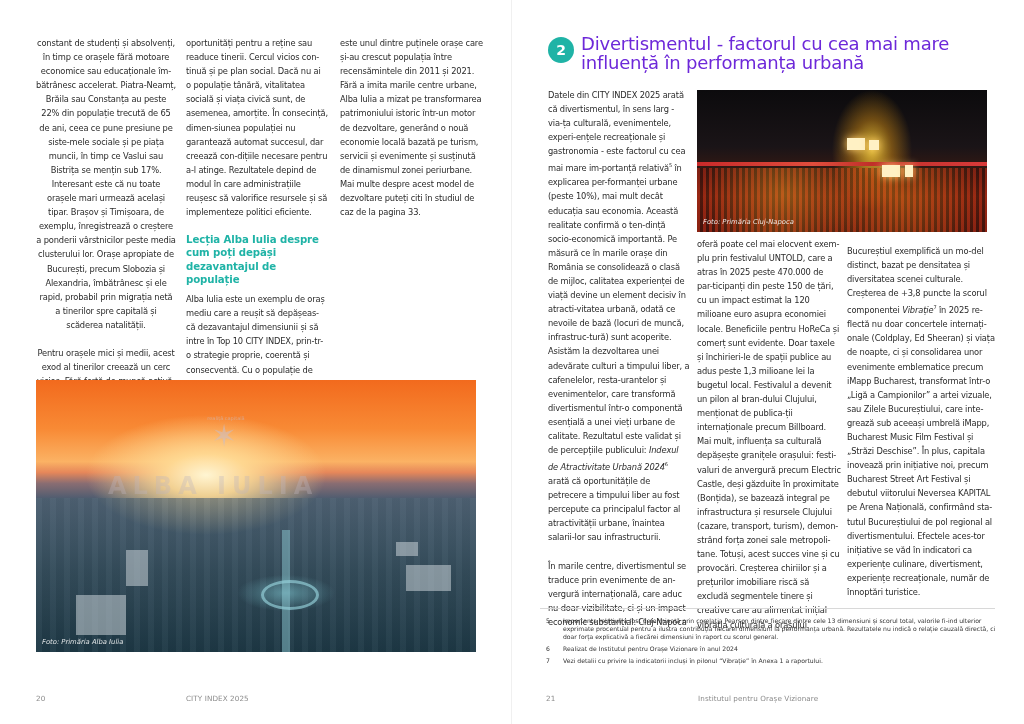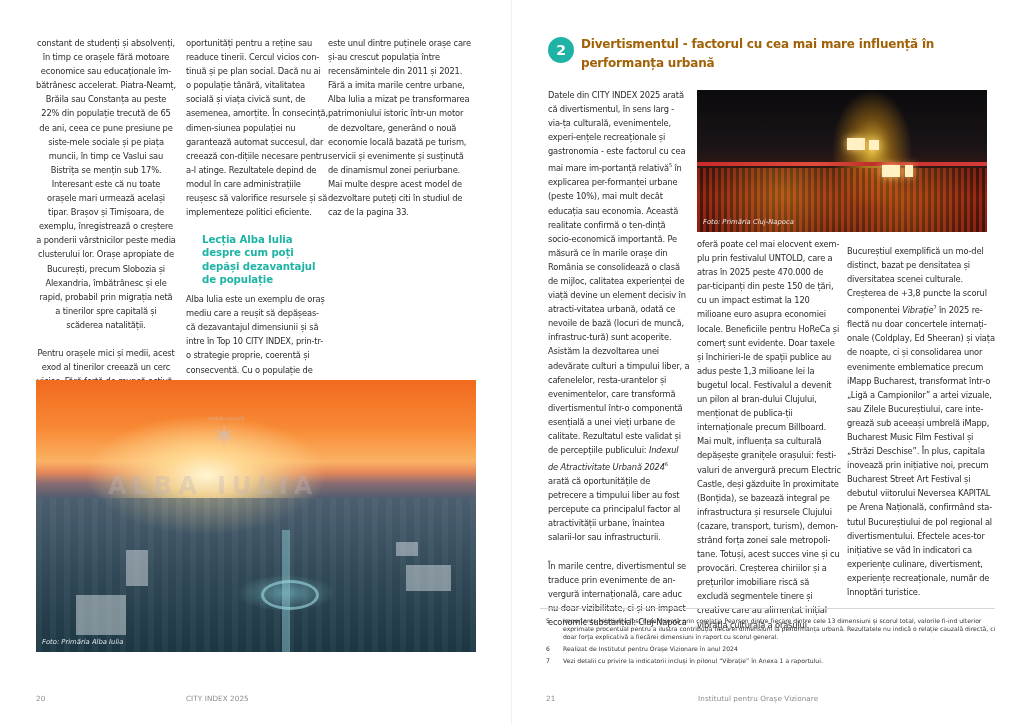--- a/index.html
+++ b/index.html
@@ -7,21 +7,21 @@
          font-family:"DejaVu Sans", sans-serif; color:#2b2b2b; }
   .page { position:absolute; top:0; height:724px; }
   .page-left { left:0; width:512px; }
   .divider { position:absolute; left:511px; top:0; width:1px; height:724px; background:#f0f0f0; }
 
   .col { position:absolute; font-size:8.3px; line-height:14.1px; letter-spacing:-0.15px; }
   .col p { margin:0 0 14px 0; }
   .col p:last-child { margin-bottom:0; }
   .col em { font-style:italic; }
 
-  .subhead { color:#1fb3a6; font-weight:bold; font-size:10.2px; line-height:13.2px; margin:0 0 6px 16px; letter-spacing:-0.1px; }
+  .subhead { color:#1fb3a6; font-weight:bold; font-size:10.2px; line-height:13.2px; margin:0 0 6px 0; letter-spacing:-0.1px; }
 
   .photo { position:absolute; overflow:hidden; }
   .photo-caption { position:absolute; left:6px; bottom:6px; color:rgba(255,255,255,0.85); font-style:italic; font-size:6.8px; }
 
   .albaphoto { left:36px; top:380px; width:440px; height:272px;
     background:
       radial-gradient(ellipse 120px 60px at 170px 95px, rgba(255,245,210,1) 0%, rgba(255,220,150,0.9) 35%, rgba(255,160,70,0) 100%),
       linear-gradient(180deg, #f26a1d 0%, #f88a35 18%, #fbb264 30%, #e6875a 34%, #8a6d72 38%, #4a5b70 44%, #3c5467 55%, #2f4a5a 70%, #24404f 100%);
   }
   .alba-city { position:absolute; left:0; top:118px; width:440px; height:154px;
@@ -46,21 +46,21 @@
   .crowd { position:absolute; left:0; top:78px; width:290px; height:64px;
     background:
       radial-gradient(circle at 30% 40%, rgba(255,190,40,0.35), rgba(0,0,0,0) 40%),
       radial-gradient(circle at 70% 45%, rgba(255,170,30,0.3), rgba(0,0,0,0) 40%),
       repeating-linear-gradient(90deg, rgba(190,40,20,0.55) 0 3px, rgba(60,15,10,0.6) 3px 6px);
   }
   .ledstrip { position:absolute; left:0; top:72px; width:290px; height:4px; background:linear-gradient(90deg, #c82a2a, #e04d3d 40%, #c0302a 60%, #d83a3a); }
   .screen { position:absolute; background:#fff1c4; box-shadow:0 0 8px #ffd070; }
 
   .num-badge { position:absolute; left:548px; top:37px; width:26px; height:26px; border-radius:50%; background:#1fb3a6; color:#ffffff; font-weight:bold; font-size:14px; line-height:26px; text-align:center; }
-  .section-title { position:absolute; left:581px; top:35px; width:400px; color:#a16207; font-weight:bold; font-size:12px; line-height:18.6px; letter-spacing:-0.2px; }
+  .section-title { position:absolute; left:581px; top:35px; width:400px; color:#6d28d9; font-weight:normal; font-size:18px; line-height:18.6px; letter-spacing:-0.2px; }
 
   .footnote-rule { position:absolute; left:540px; top:608px; width:455px; height:1px; background:#d8d8d8; }
   .footnotes { position:absolute; left:540px; top:617px; width:460px; font-size:6.1px; line-height:7.8px; color:#333; }
   .fn { display:flex; margin-bottom:4.4px; }
   .fn-num { width:23px; flex:0 0 23px; padding-left:6px; box-sizing:border-box; }
   .fn-text { flex:1; }
 
   .footer { position:absolute; top:694px; font-size:7.2px; color:#8a8a8a; letter-spacing:0.1px; }
 </style>
 </head>
@@ -74,21 +74,21 @@
     <p>constant de studenți și absolvenți, în timp ce orașele fără motoare economice sau educaționale îm-bătrânesc accelerat. Piatra-Neamț, Brăila sau Constanța au peste 22% din populație trecută de 65 de ani, ceea ce pune presiune pe siste-mele sociale și pe piața muncii, în timp ce Vaslui sau Bistrița se mențin sub 17%. Interesant este că nu toate orașele mari urmează același tipar. Brașov și Timișoara, de exemplu, înregistrează o creștere a ponderii vârstnicilor peste media clusterului lor. Orașe apropiate de București, precum Slobozia și Alexandria, îmbătrânesc și ele rapid, probabil prin migrația netă a tinerilor spre capitală și scăderea natalității.</p>
     <p>Pentru orașele mici și medii, acest exod al tinerilor creează un cerc vicios. Fără forță de muncă activă, vitalitatea economică scade; fără economie, nu există suficiente</p>
   </div>
 
   <div class="col" style="left:186px; top:36px; width:142px;">
     <p>oportunități pentru a reține sau readuce tinerii. Cercul vicios con-tinuă și pe plan social. Dacă nu ai o populație tânără, vitalitatea socială și viața civică sunt, de asemenea, amorțite. În consecință, dimen-siunea populației nu garantează automat succesul, dar creează con-dițiile necesare pentru a-l atinge. Rezultatele depind de modul în care administrațiile reușesc să valorifice resursele și să implementeze politici eficiente.</p>
     <div class="subhead">Lecția Alba Iulia despre cum poți depăși dezavantajul de populație</div>
     <p>Alba Iulia este un exemplu de oraș mediu care a reușit să depășeas-că dezavantajul dimensiunii și să intre în Top 10 CITY INDEX, prin-tr-o strategie proprie, coerentă și consecventă. Cu o populație de sub 70.000 de locuitori, municipiul</p>
   </div>
 
-  <div class="col" style="left:328px; top:36px; width:146px;">
+  <div class="col" style="left:340px; top:36px; width:146px;">
     <p>este unul dintre puținele orașe care și-au crescut populația între recensămintele din 2011 și 2021. Fără a imita marile centre urbane, Alba Iulia a mizat pe transformarea patrimoniului istoric într-un motor de dezvoltare, generând o nouă economie locală bazată pe turism, servicii și evenimente și susținută de dinamismul zonei periurbane. Mai multe despre acest model de dezvoltare puteți citi în studiul de caz de la pagina 33.</p>
   </div>
 
   <div class="photo albaphoto">
     <div class="alba-city"></div>
     <div class="alba-axis"></div>
     <div class="alba-plaza"></div>
     <div class="alba-building" style="left:90px; top:170px; width:22px; height:36px;"></div>
     <div class="alba-building" style="left:40px; top:215px; width:50px; height:40px;"></div>
     <div class="alba-building" style="left:370px; top:185px; width:45px; height:26px;"></div>

